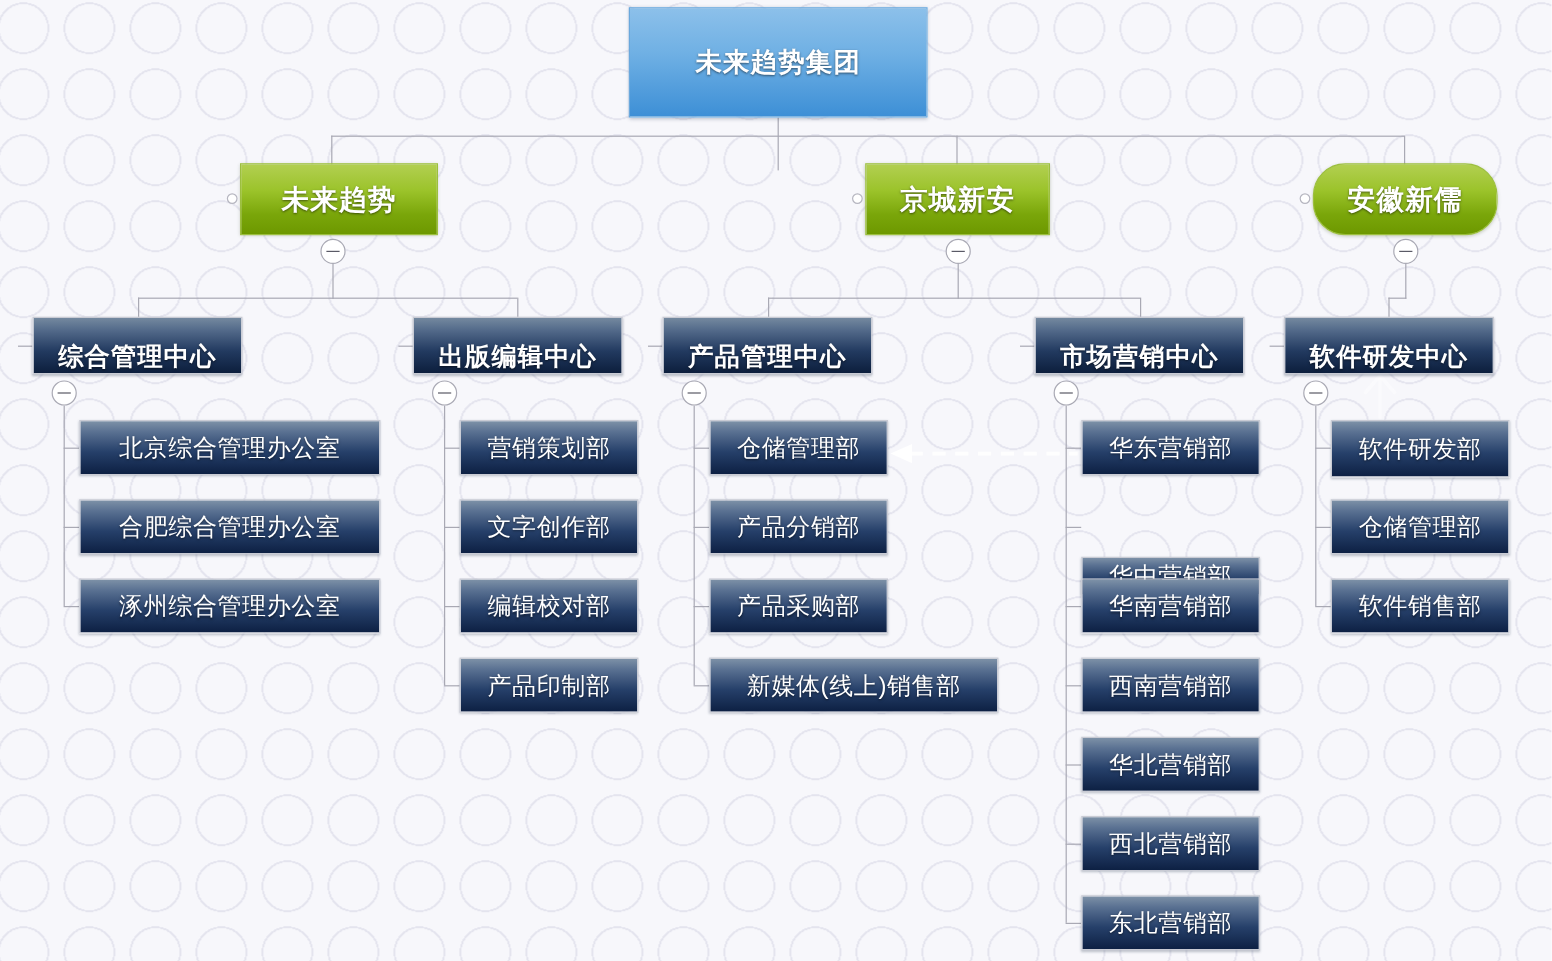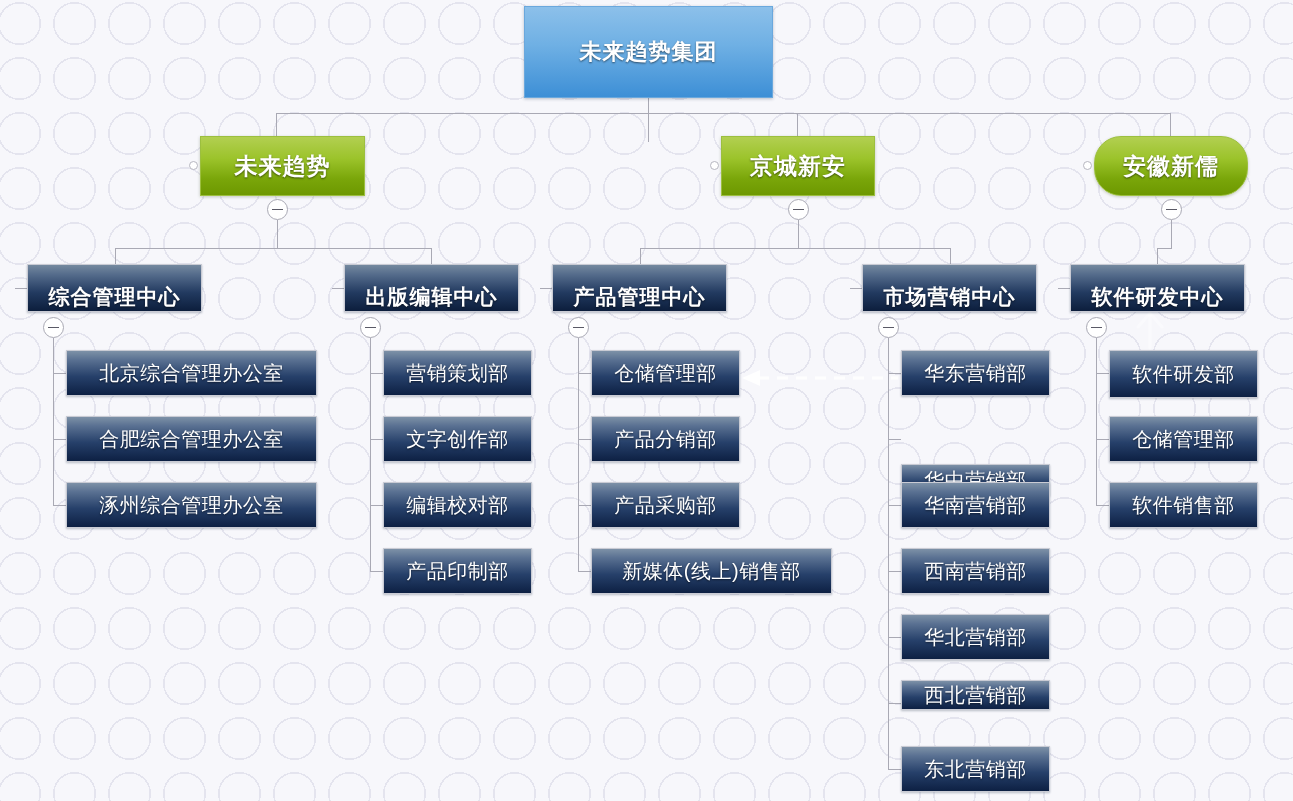--- a/index.html
+++ b/index.html
@@ -303,21 +303,21 @@
   </div>
   <div class="node leaf" style="left:901px; top:482px; width:149px; height:46px;">
     <span>华南营销部</span>
   </div>
   <div class="node leaf" style="left:901px; top:548px; width:149px; height:46px;">
     <span>西南营销部</span>
   </div>
   <div class="node leaf" style="left:901px; top:614px; width:149px; height:46px;">
     <span>华北营销部</span>
   </div>
-  <div class="node leaf" style="left:901px; top:680px; width:149px; height:30px;">
+  <div class="node leaf" style="left:901px; top:680px; width:149px; height:46px;">
     <span>西北营销部</span>
   </div>
   <div class="node leaf" style="left:901px; top:746px; width:149px; height:46px;">
     <span>东北营销部</span>
   </div>
 
   <div class="node leaf" style="left:1109px; top:350px; width:149px; height:48px;">
     <span>软件研发部</span>
   </div>
   <div class="node leaf" style="left:1109px; top:416px; width:149px; height:46px;">

